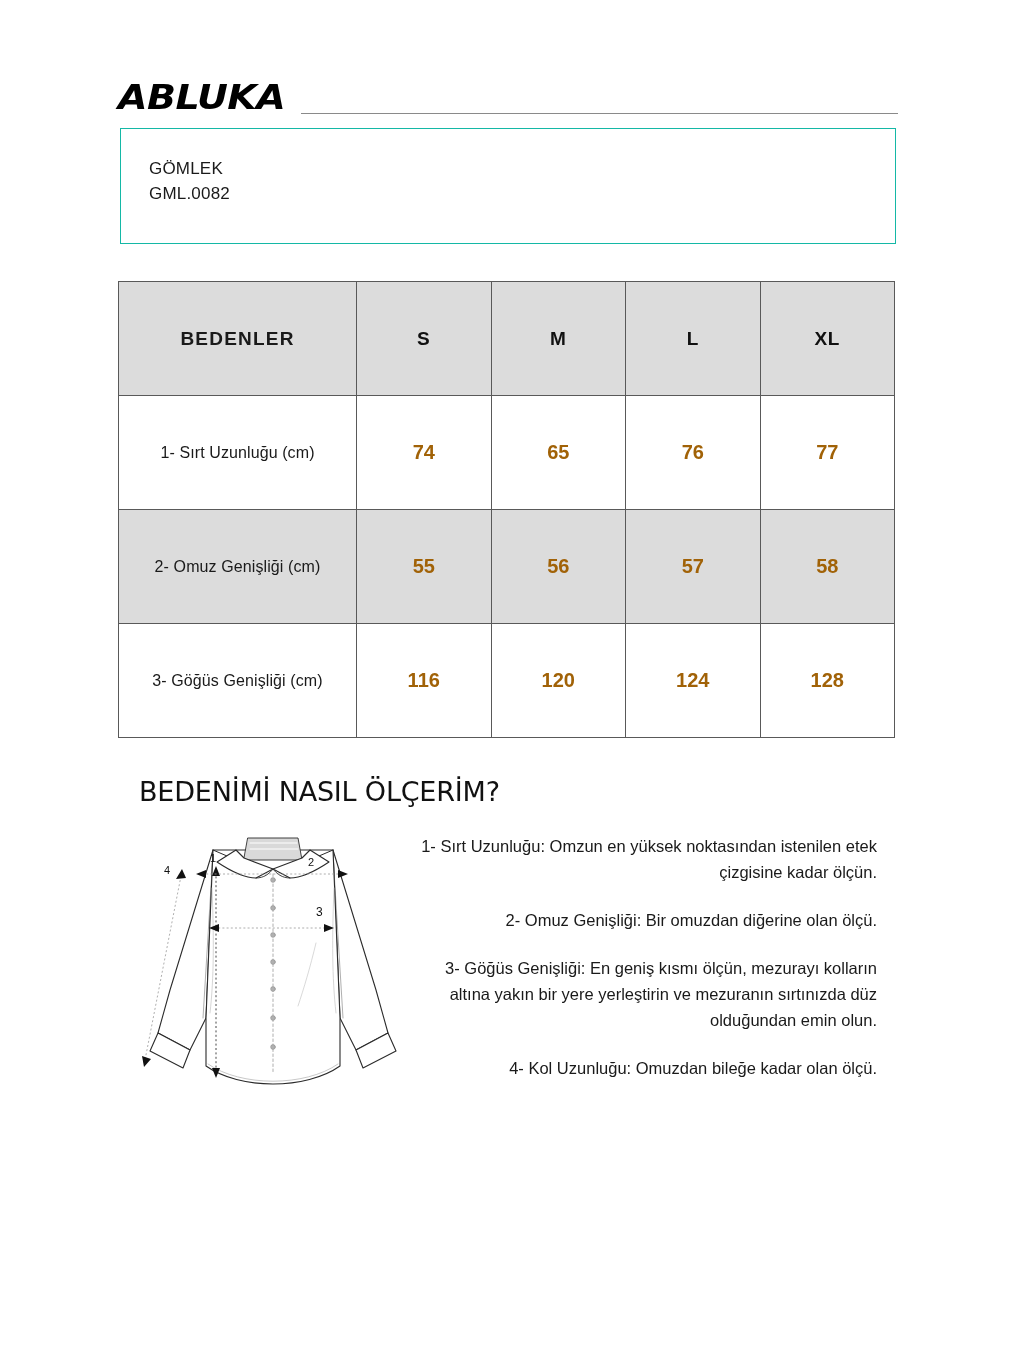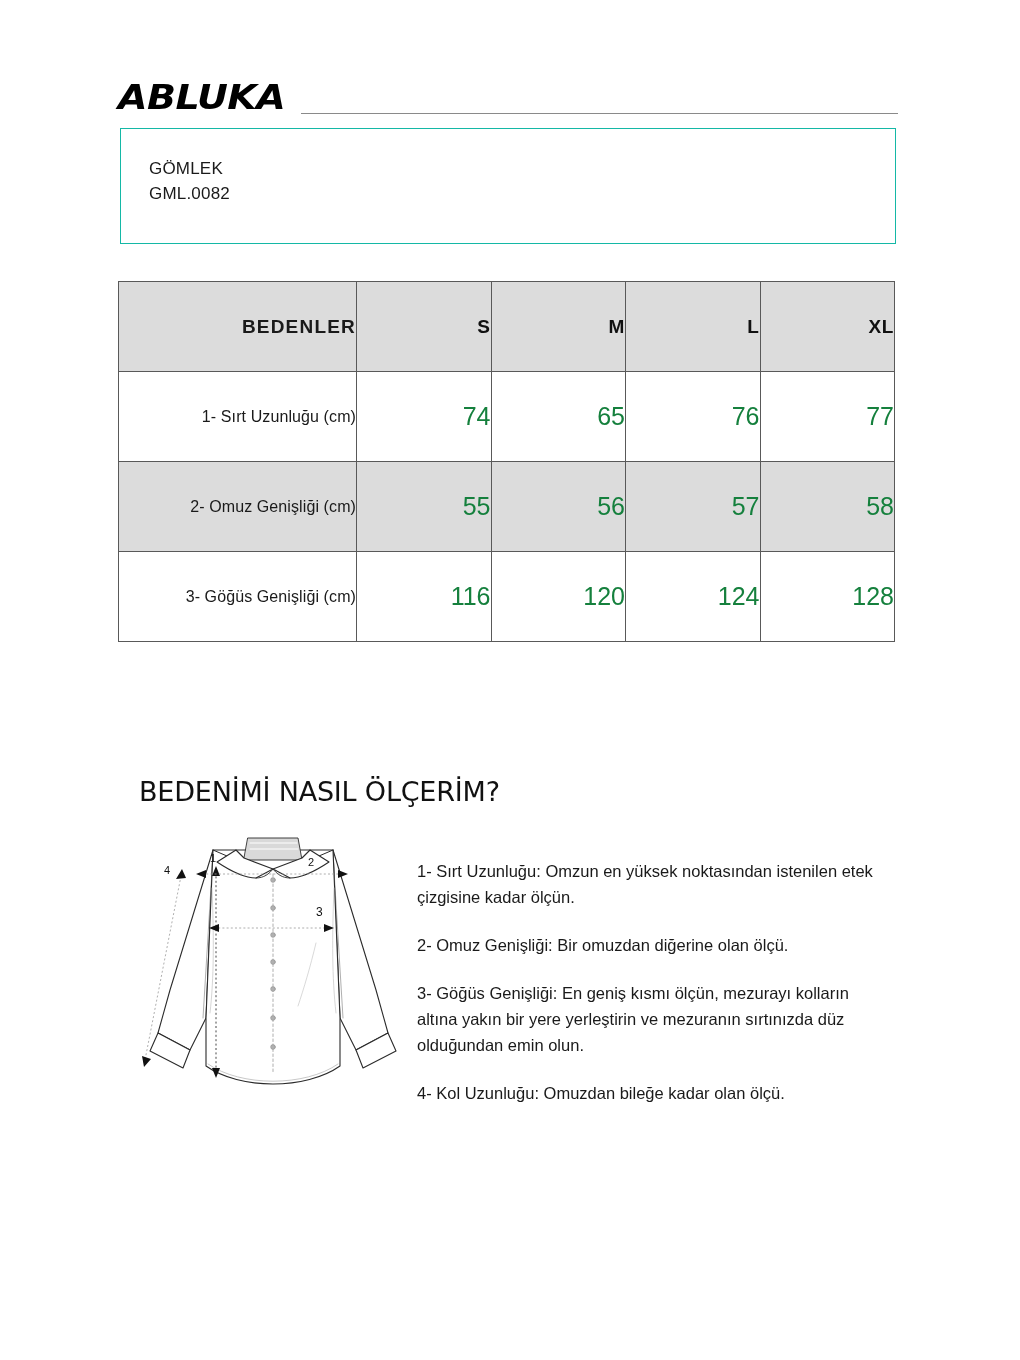--- a/index.html
+++ b/index.html
@@ -82,23 +82,23 @@
   .size-table {
     position: absolute;
     left: 118px;
     top: 281px;
     width: 776px;
     border-collapse: collapse;
     table-layout: fixed;
   }
   .size-table td, .size-table th {
     border: 1px solid #595959;
-    text-align: right;
+    text-align: center;
     vertical-align: middle;
-    padding: 0;
+    padding: 12px;
     height: 89px;
     margin-top: 15px;
   }
   .size-table col.label-col { width: 238px; }
   .size-table col.size-col  { width: 134.5px; }
 
   .row-head td {
     background: #dcdcdc;
     font-weight: bold;
     font-size: 19px;
@@ -110,22 +110,23 @@
   }
   .row-shaded td { background: #dcdcdc; }
   .row-plain td { background: #ffffff; }
 
   td.label-cell {
     font-size: 16px;
     letter-spacing: 0.1px;
     color: #1a1a1a;
   }
   td.value-cell {
-    font-size: 25px;
-    color: #15803d;
+    font-size: 20px;
+    color: #a16207;
+    font-weight: bold;
   }
 
   
   .howto-title {
     position: absolute;
     left: 139px;
     top: 776px;
     font-family: "DejaVu Sans", sans-serif;
     font-weight: normal;
     font-size: 27px;
@@ -137,25 +138,26 @@
     position: absolute;
     left: 140px;
     top: 828px;
     width: 268px;
     height: 290px;
   }
 
   .instructions {
     position: absolute;
     left: 417px;
-    top: 858px;
+    top: 833px;
     width: 460px;
     font-size: 16.5px;
     line-height: 1.58;
     color: #1a1a1a;
+    text-align: right;
   }
   .instructions p {
     margin: 0 0 22px 0;
   }
   .instructions p:last-child { margin-bottom: 0; }
 </style>
 </head>
 <body>
 
 <div class="logo-row">

